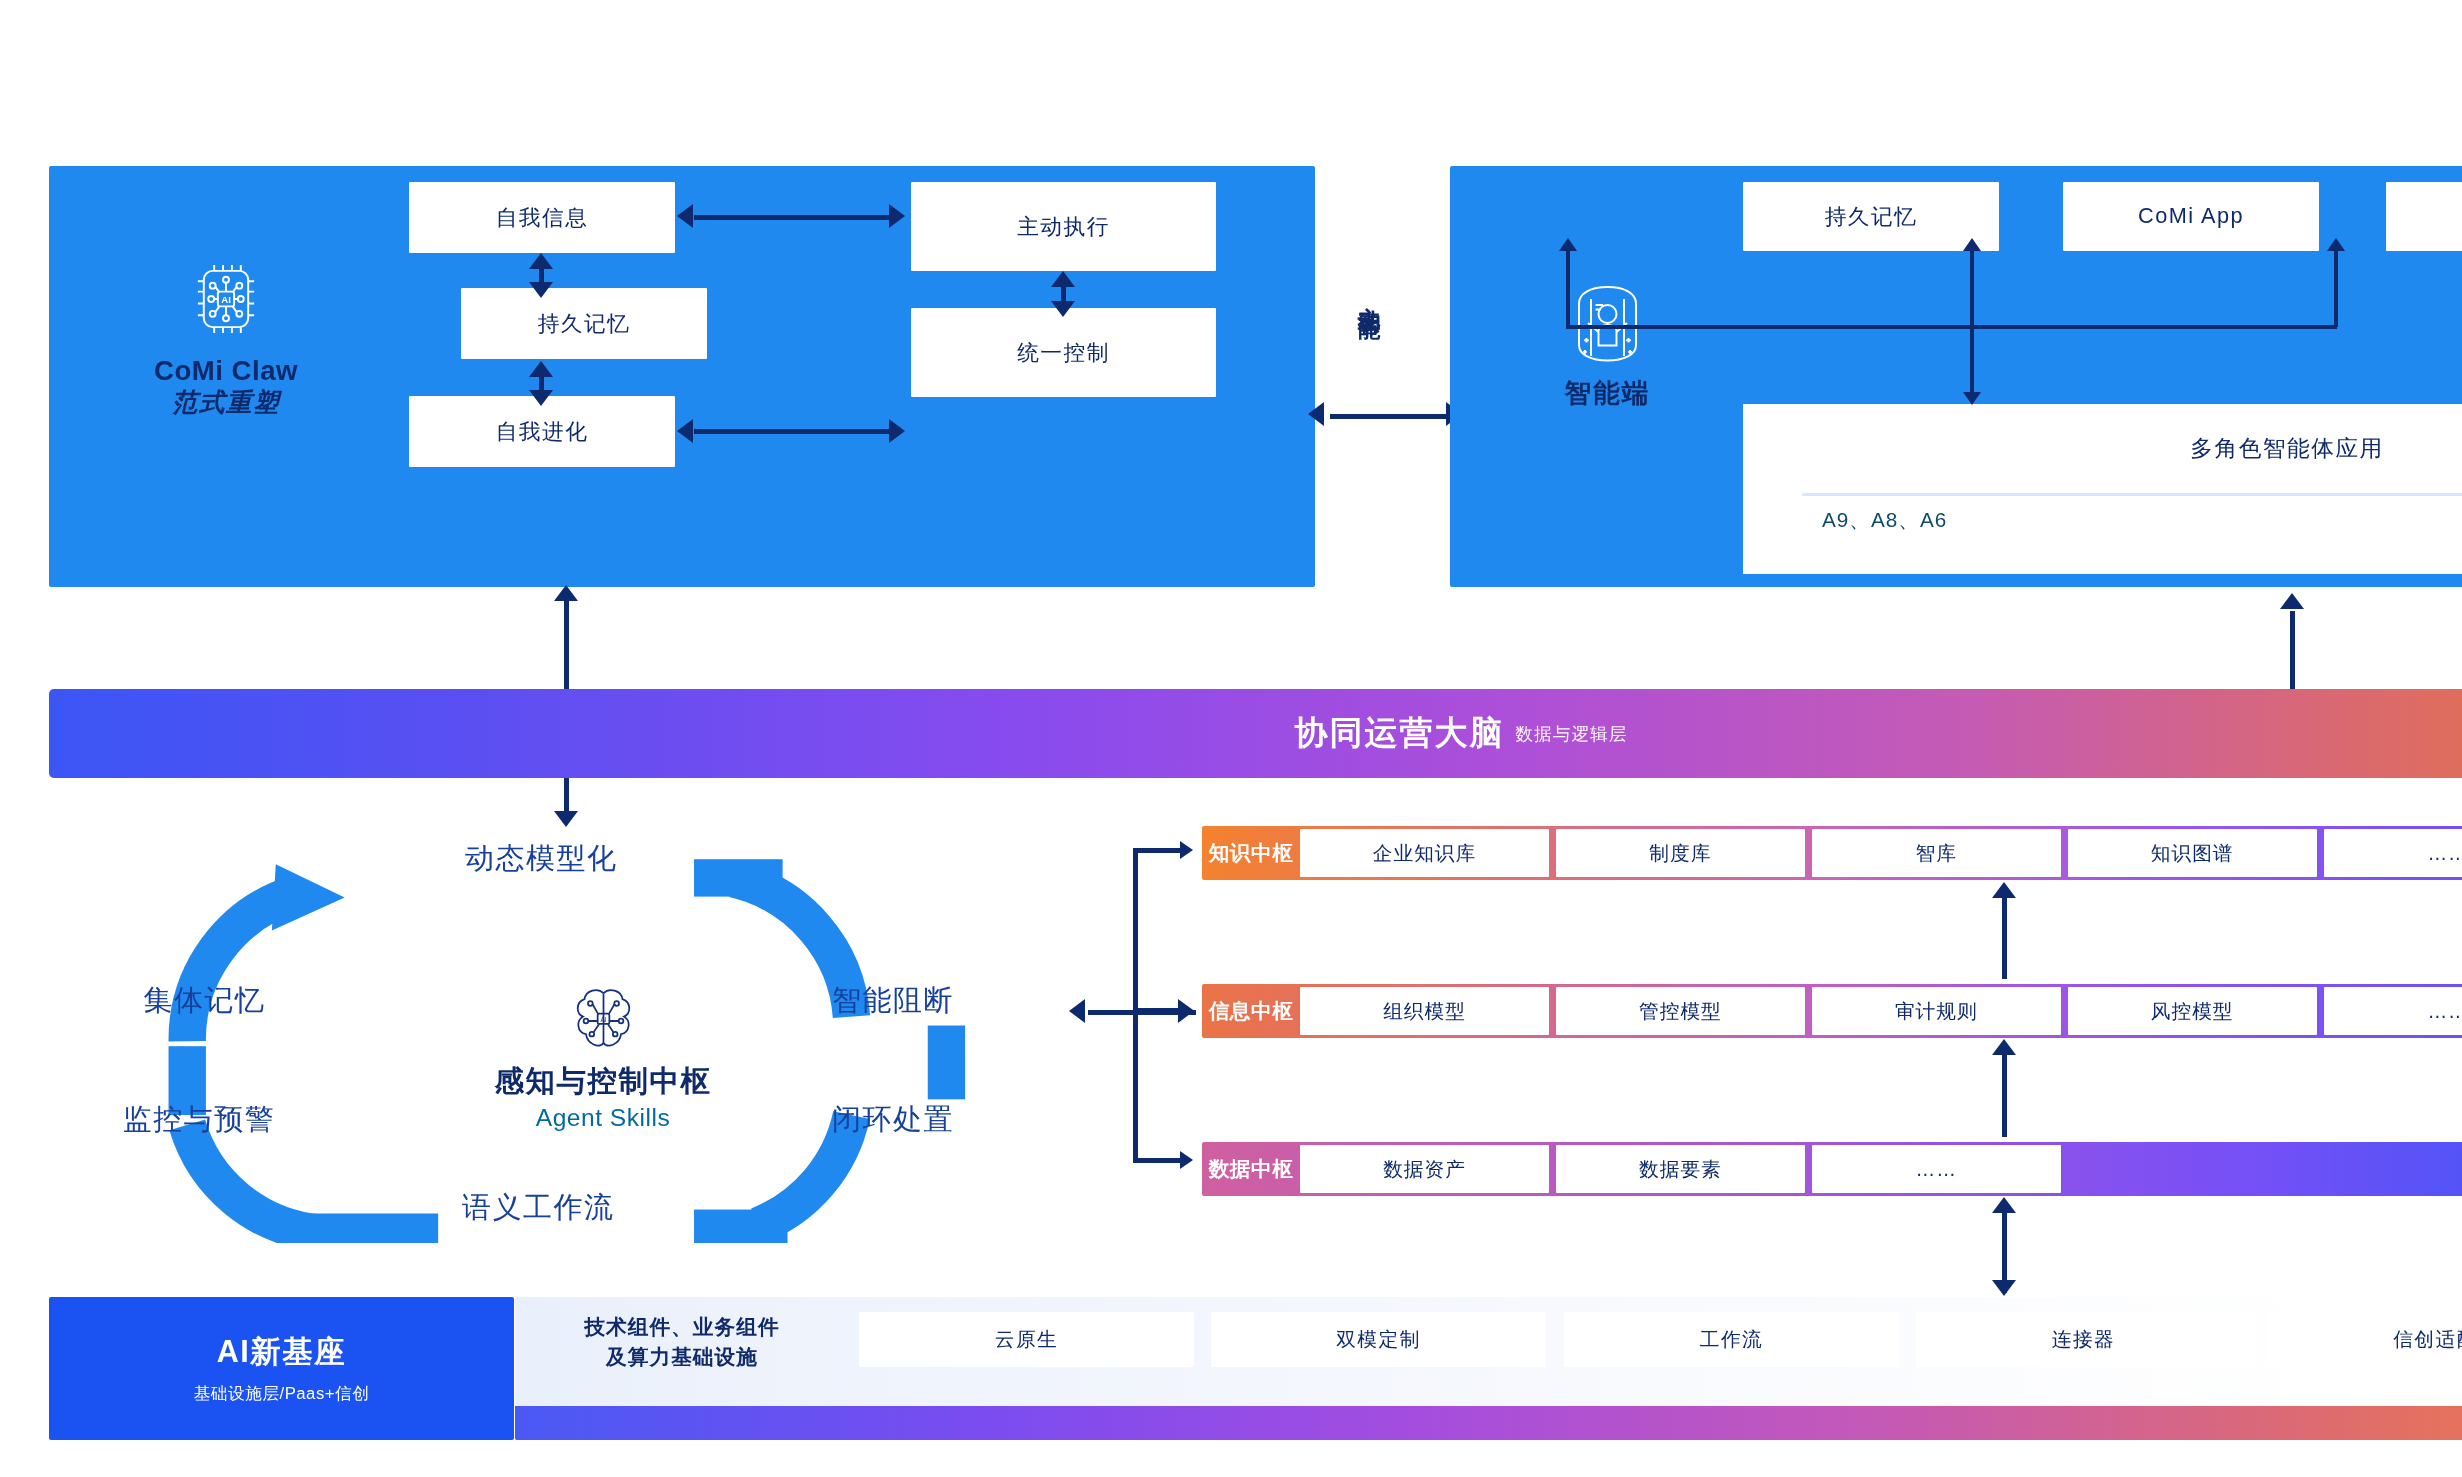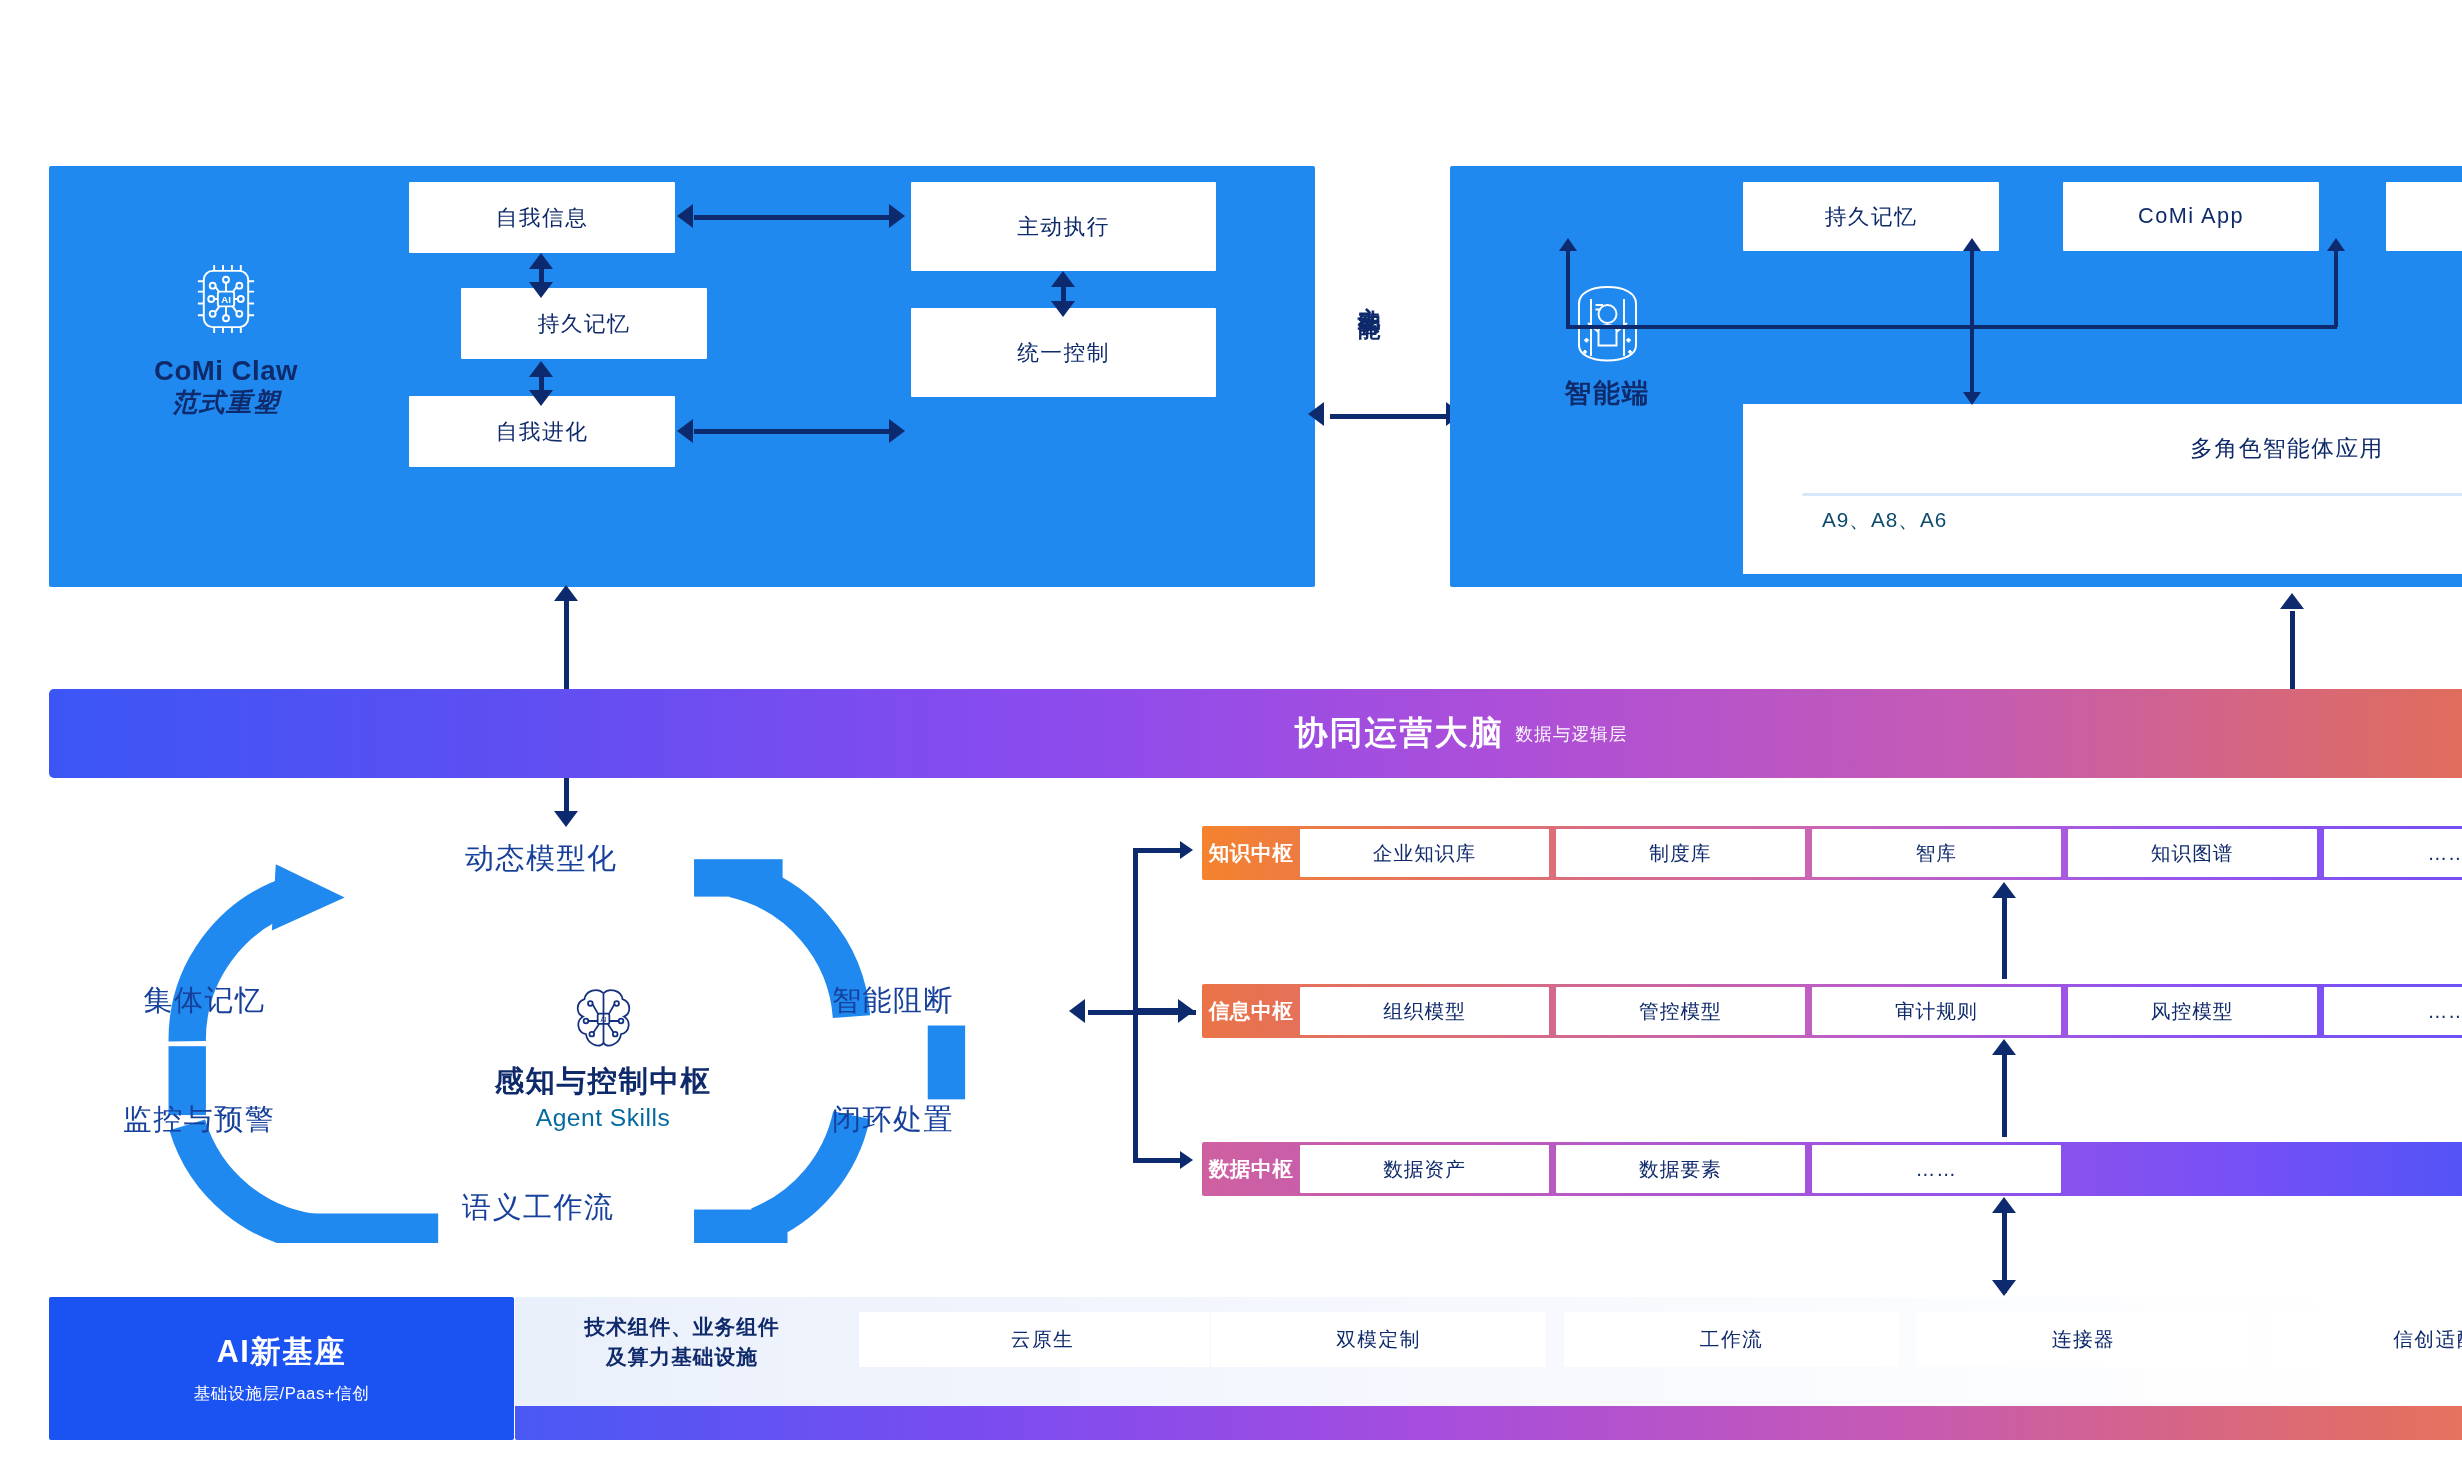--- a/index.html
+++ b/index.html
@@ -314,18 +314,18 @@
   <div class="bb-s">基础设施层/Paas+信创</div>
 </div>
 <div id="base-strip"></div>
 <div id="base-strip-under"></div>
 
 <div id="base-head">
   <div>技术组件、业务组件</div>
   <div>及算力基础设施</div>
 </div>
 
-<div class="base-chip" style="left:859px;width:335px;padding-left:16px;">云原生</div>
+<div class="base-chip" style="left:859px;width:335px;">云原生</div>
 <div class="base-chip" style="left:1211px;width:335px;">双模定制</div>
 <div class="base-chip" style="left:1564px;width:335px;">工作流</div>
 <div class="base-chip" style="left:1916px;width:335px;">连接器</div>
 <div class="base-chip" style="left:2268px;width:335px;">信创适配</div>
 
 
 </body></html>

